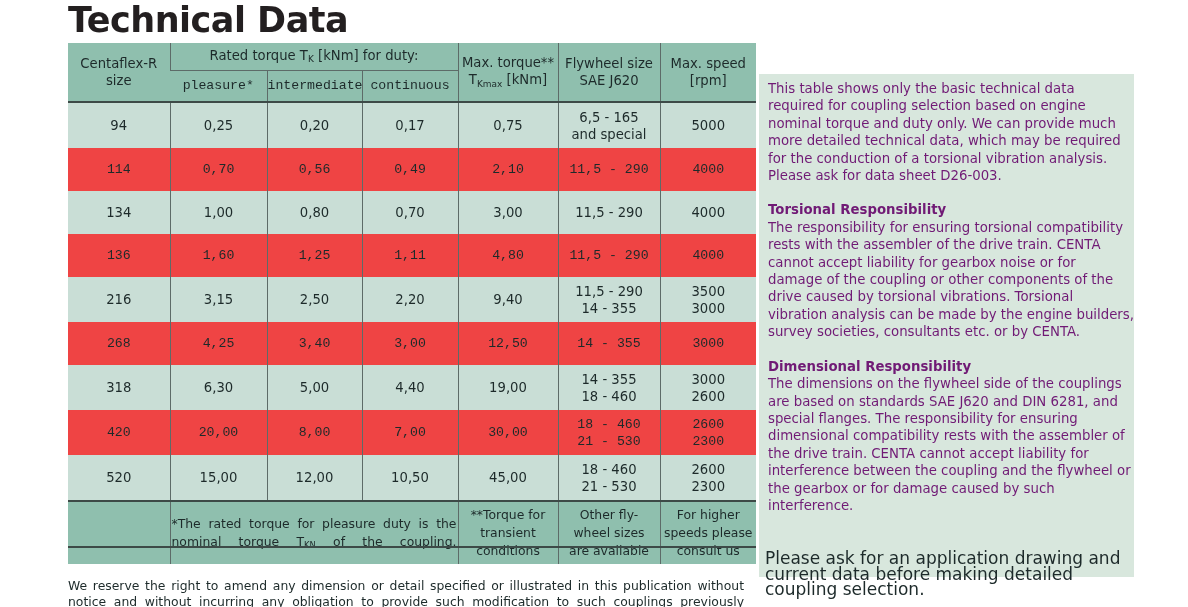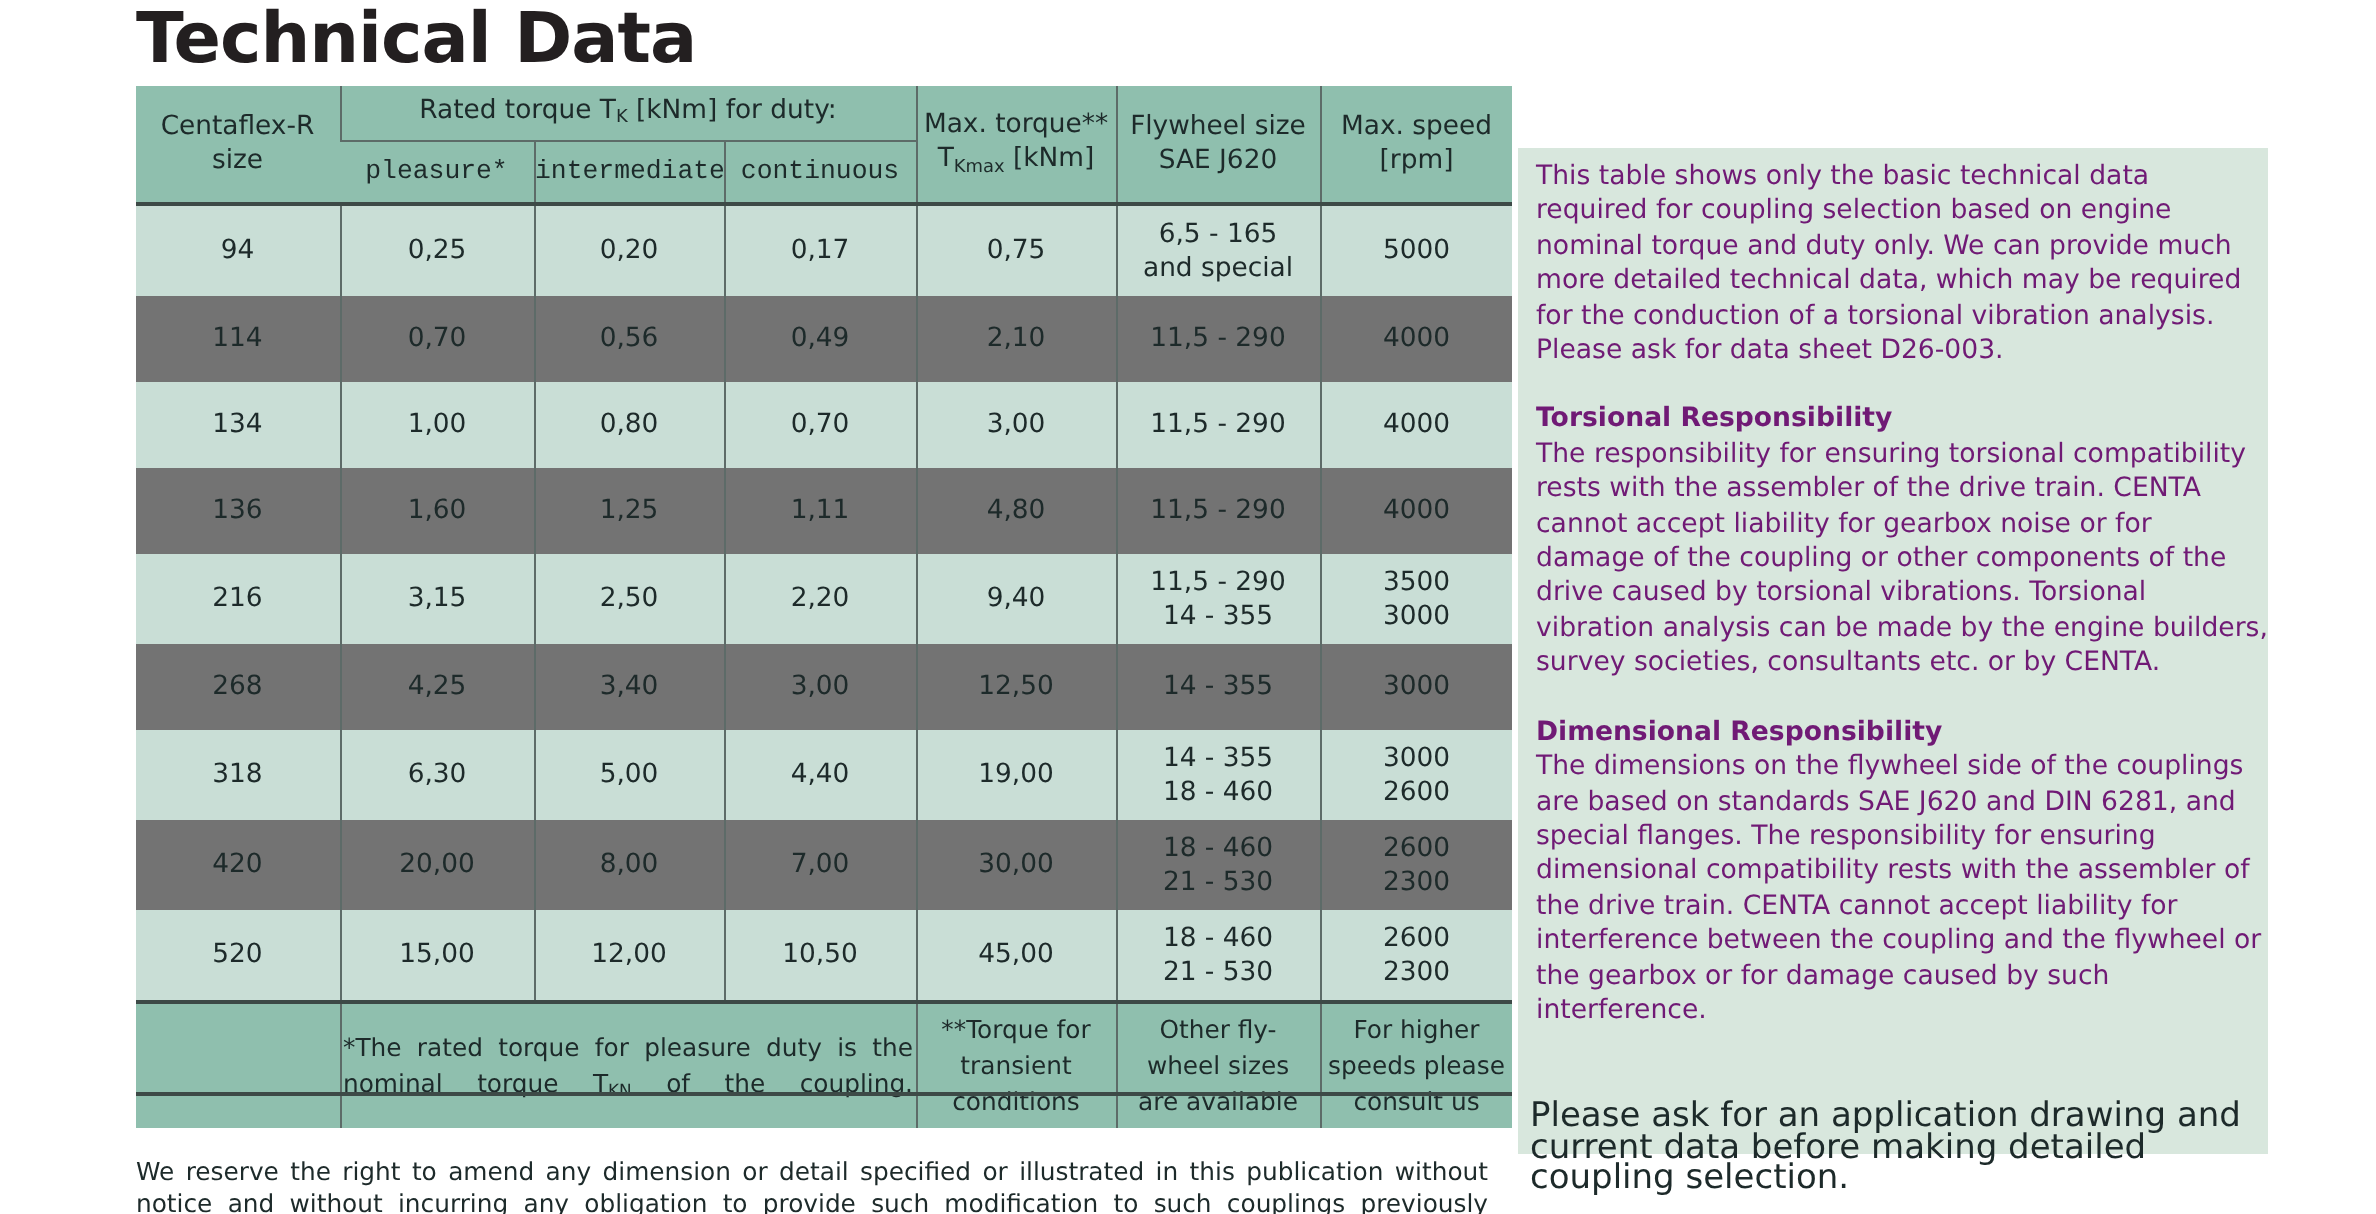--- a/index.html
+++ b/index.html
@@ -73,21 +73,21 @@
     height: 22px;
     line-height: 22px;
   }
   .hdr-sub {
     height: 26px;
     line-height: 26px;
     font-family: Liberation Mono, monospace;
   }
 
   tbody tr.light td { background: #c9ded6; }
-  tbody tr.dark  td { background: #737373; }
+  tbody tr.dark  td { background: #ef4444; font-family: Liberation Mono, monospace; }
   tbody tr td {
     height: 43px;
     line-height: 17px;
   }
   tbody tr.tall td { height: 45px; }
 
   tr.footnote td {
     background: #8fbfae;
     height: 62px;
     line-height: 18px;

